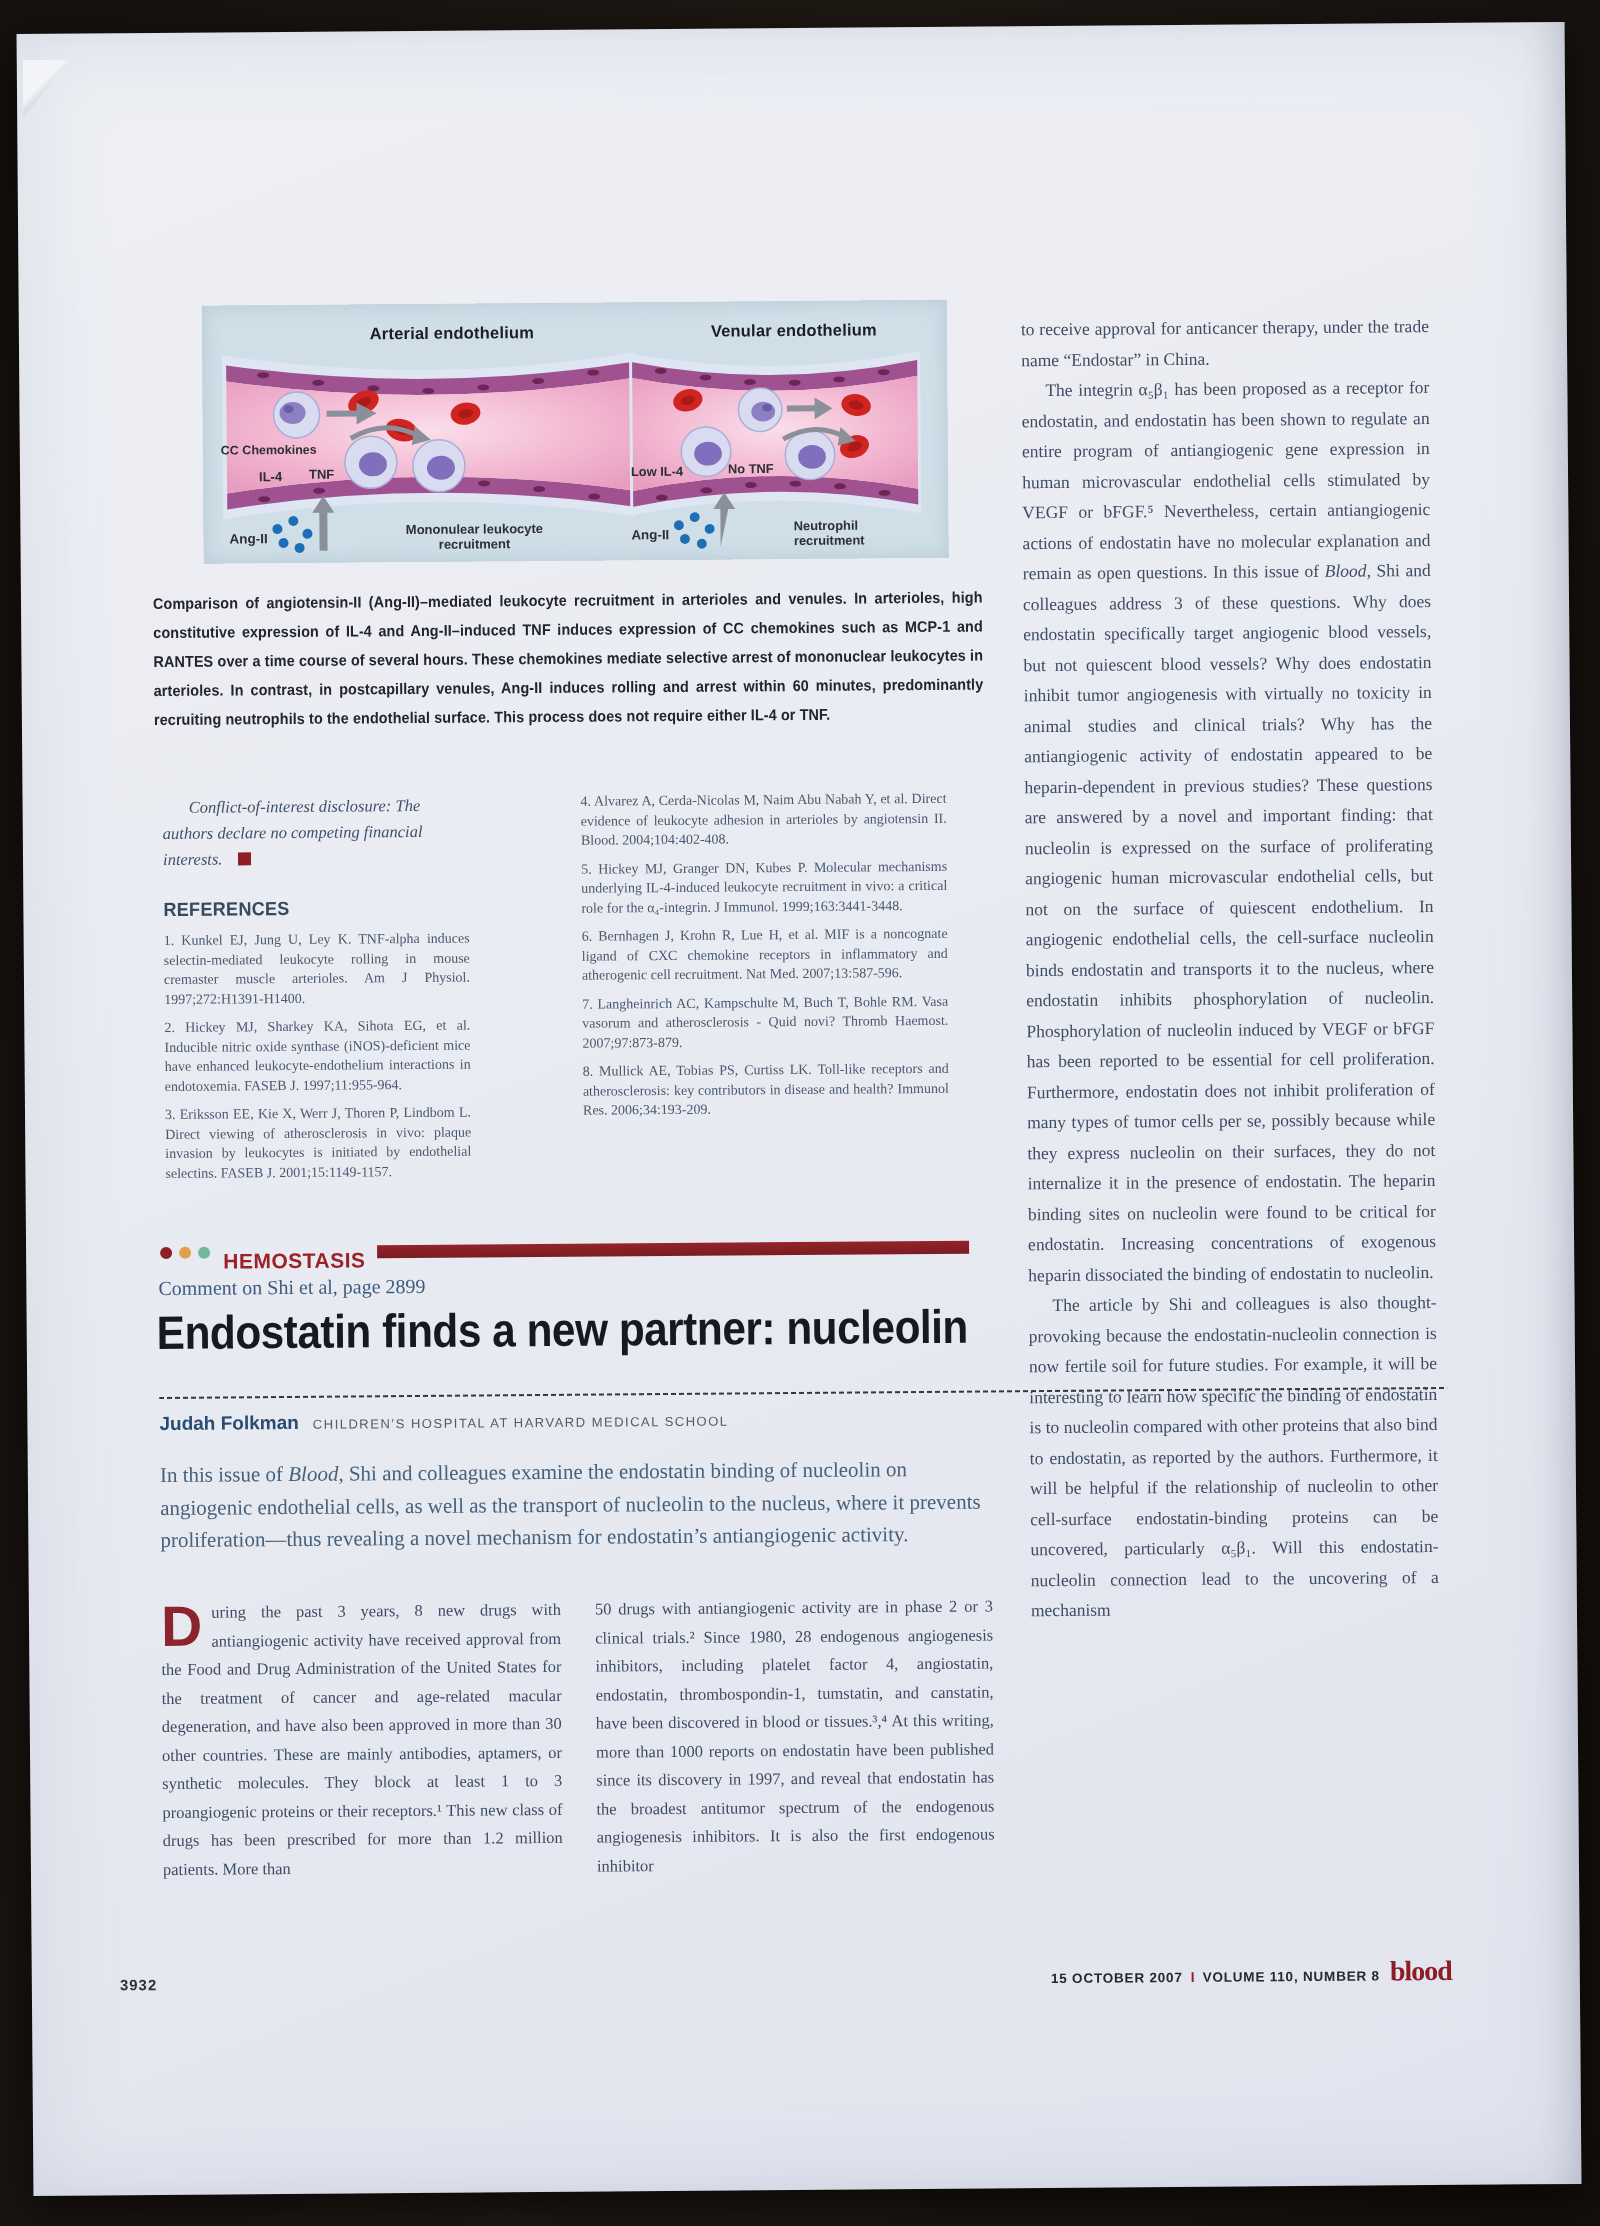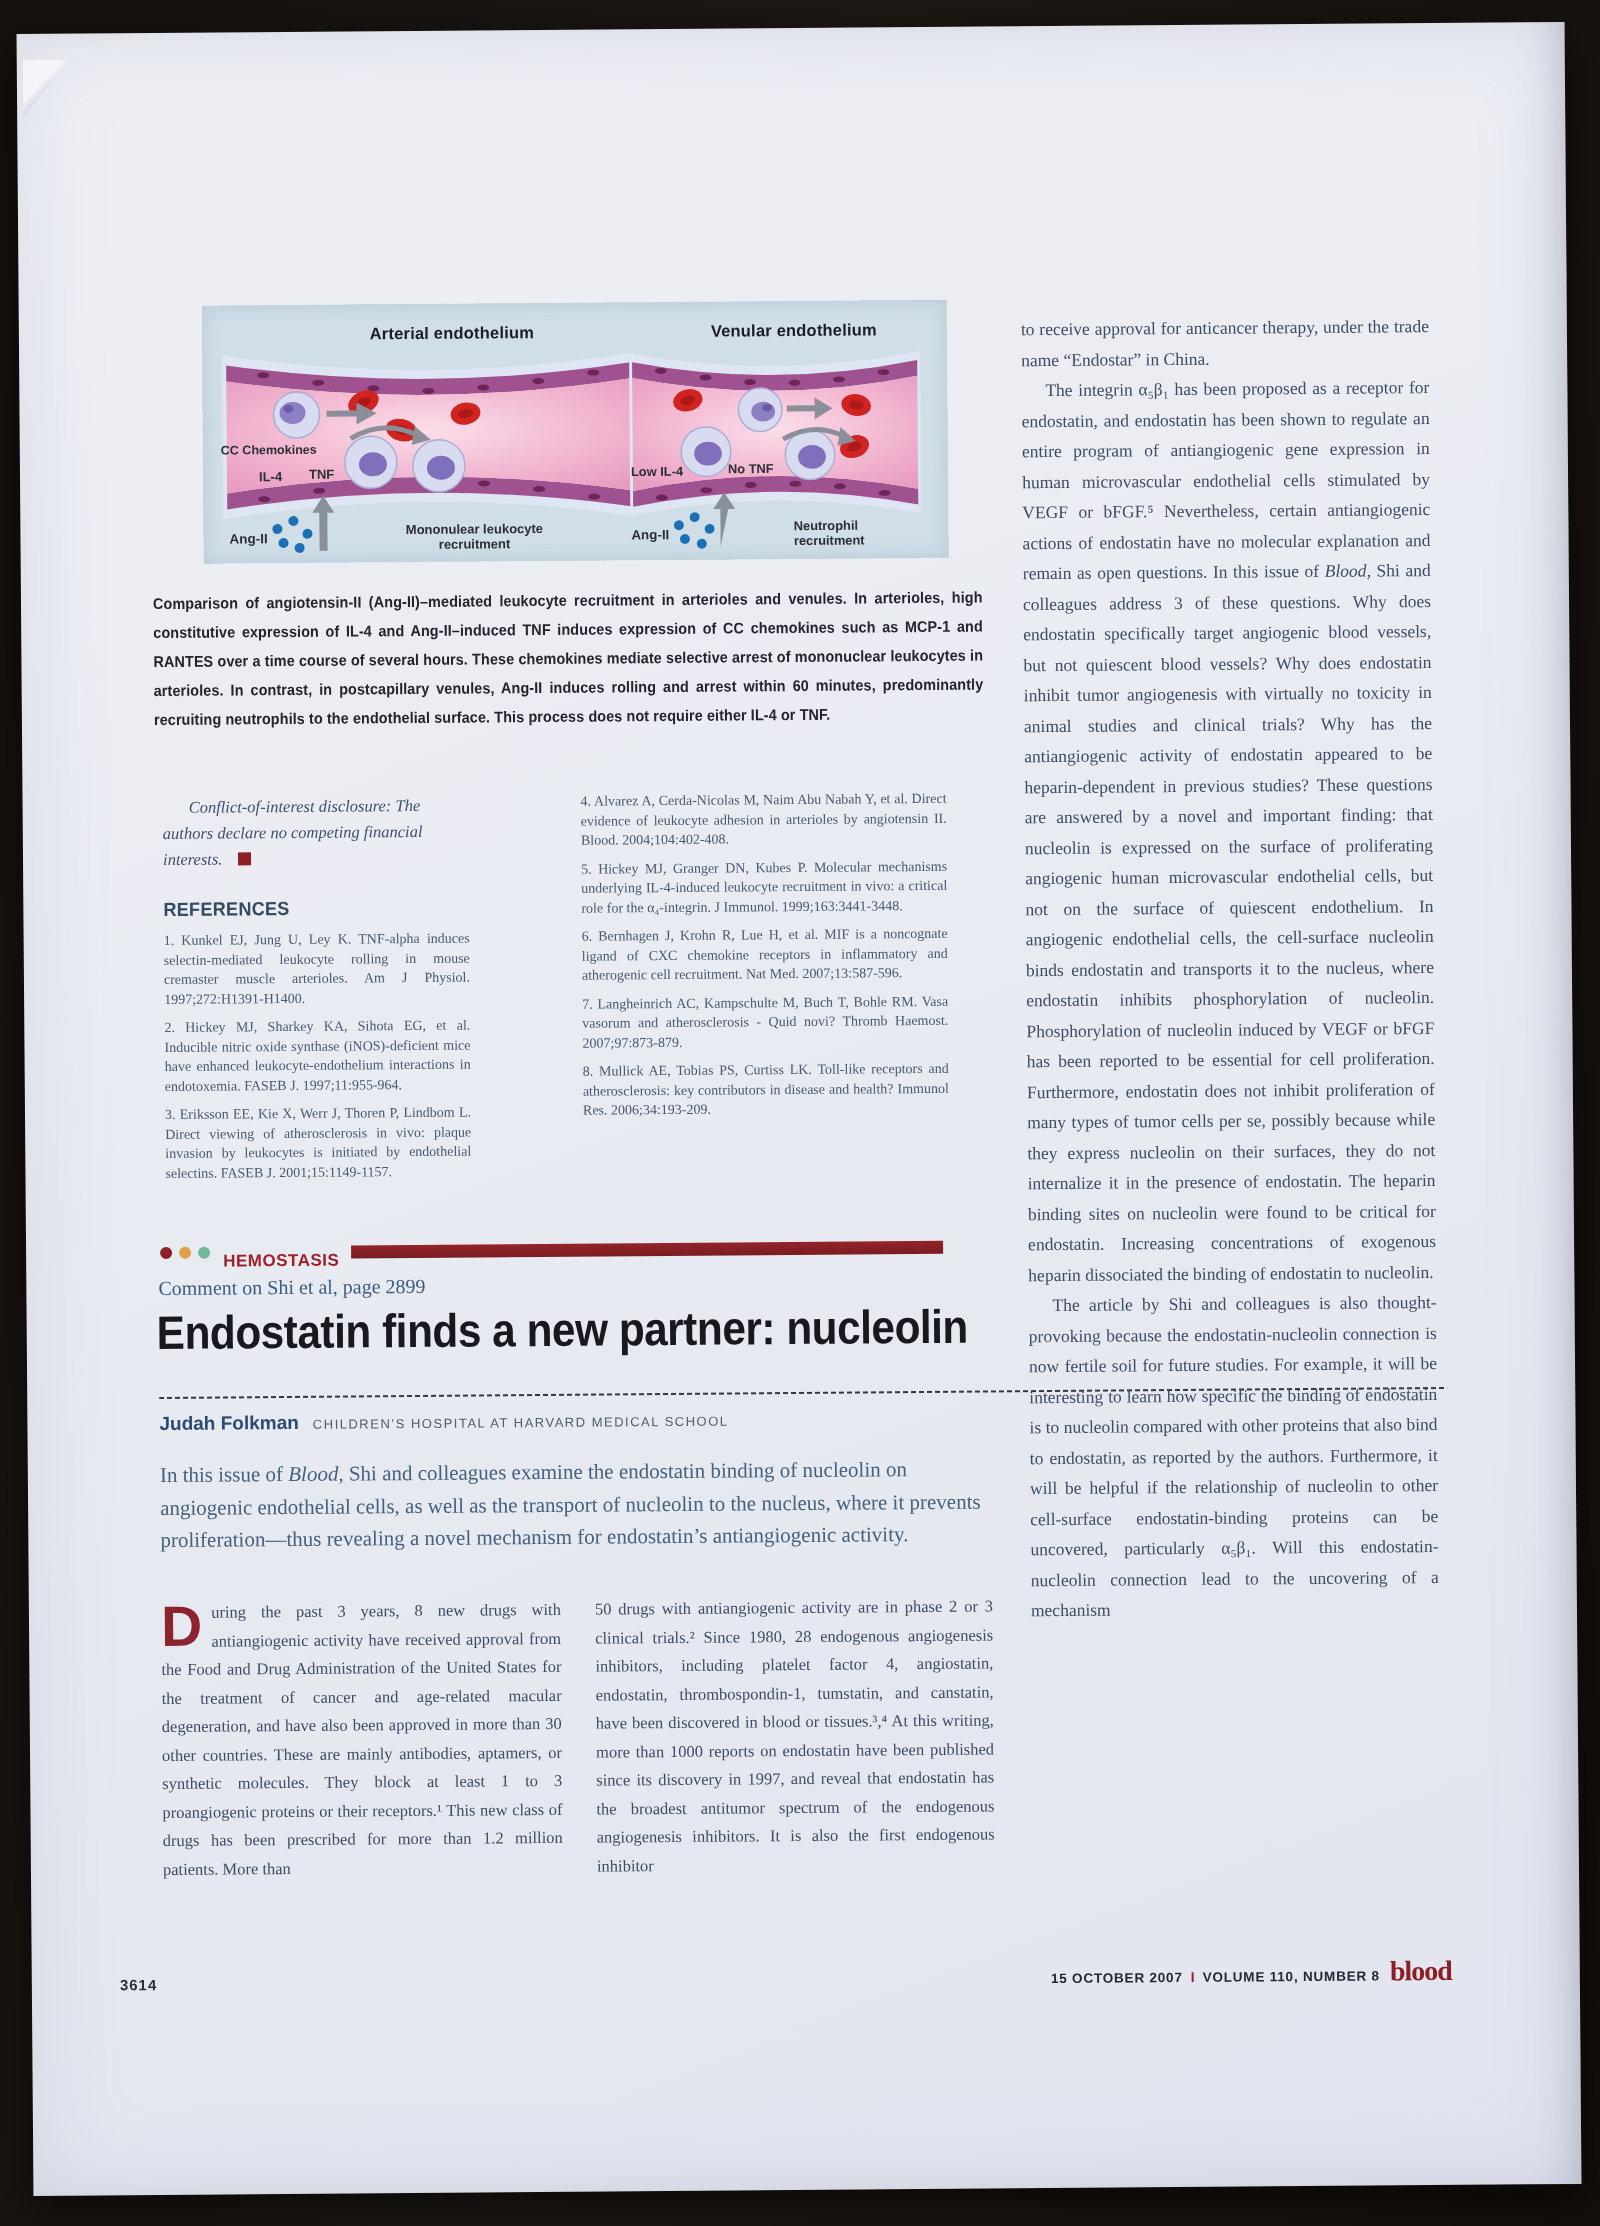--- a/index.html
+++ b/index.html
@@ -33,21 +33,21 @@
        letter-spacing:.3px;transform:scaleX(.95);transform-origin:left top;}
   .refs-col{position:absolute;font-family:"Liberation Serif",serif;font-size:14px;line-height:19.5px;
        color:#49596f;text-align:justify;}
   .refs-col.one{left:140px;top:898px;width:306px;}
   .refs-col.two{left:558px;top:762px;width:366px;}
   .refs-col p{margin:0 0 9px 0;}
   
   .band{position:absolute;left:134px;top:1212px;width:1288px;height:16px;display:flex;align-items:center;}
   .dot{width:12px;height:12px;border-radius:50%;margin-right:7px;}
   .dot.red{background:#8e2025;} .dot.amber{background:#dfa24b;} .dot.teal{background:#72b89c;}
-  .band-label{color:#9e2127;font-weight:bold;font-size:17px;letter-spacing:.5px;margin:17px 12px 0 6px;}
+  .band-label{color:#9e2127;font-weight:bold;font-size:21px;letter-spacing:.5px;margin:17px 12px 0 6px;}
   .band-bar{width:592px;height:13px;background:linear-gradient(#93242a,#7a1c21);}
   .comment-line{position:absolute;left:132px;top:1244px;font-family:"Liberation Serif",serif;
        font-size:20px;color:#3d5c7d;}
   .article-title{position:absolute;left:130px;top:1274px;font-weight:bold;font-size:47px;line-height:52px;
        color:#18181f;letter-spacing:-.5px;white-space:nowrap;transform:scaleX(.9);transform-origin:left top;}
   .title-rule{position:absolute;left:132px;top:1364px;width:1288px;height:2px;
        background:repeating-linear-gradient(90deg,#35353a 0 5px,transparent 5px 8px);}
   .byline{position:absolute;left:132px;top:1380px;}
   .author{font-weight:bold;font-size:19px;color:#2a4c72;}
   .affil{font-size:13px;letter-spacing:1.5px;color:#4e5d6b;margin-left:14px;}
@@ -279,21 +279,21 @@
   <div class="bodycol c2">
     <p>50 drugs with antiangiogenic activity are in phase 2 or 3 clinical trials.² Since 1980, 28 endogenous angiogenesis inhibitors, including platelet factor 4, angiostatin, endostatin, thrombospondin-1, tumstatin, and canstatin, have been discovered in blood or tissues.³,⁴ At this writing, more than 1000 reports on endostatin have been published since its discovery in 1997, and reveal that endostatin has the broadest antitumor spectrum of the endogenous angiogenesis inhibitors. It is also the first endogenous inhibitor</p>
   </div>
   <div class="bodycol c3">
     <p>to receive approval for anticancer therapy, under the trade name “Endostar” in China.</p>
     <p class="indent"><span>The integrin α₅β₁ has been proposed as a receptor for endostatin, and endostatin has been shown to regulate an entire program of antiangiogenic gene expression in human microvascular endothelial cells stimulated by VEGF or bFGF.⁵ Nevertheless, certain antiangiogenic actions of endostatin have no molecular explanation and remain as open questions. In this issue of </span><em>Blood</em><span>, Shi and colleagues address 3 of these questions. Why does endostatin specifically target angiogenic blood vessels, but not quiescent blood vessels? Why does endostatin inhibit tumor angiogenesis with virtually no toxicity in animal studies and clinical trials? Why has the antiangiogenic activity of endostatin appeared to be heparin-dependent in previous studies? These questions are answered by a novel and important finding: that nucleolin is expressed on the surface of proliferating angiogenic human microvascular endothelial cells, but not on the surface of quiescent endothelium. In angiogenic endothelial cells, the cell-surface nucleolin binds endostatin and transports it to the nucleus, where endostatin inhibits phosphorylation of nucleolin. Phosphorylation of nucleolin induced by VEGF or bFGF has been reported to be essential for cell proliferation. Furthermore, endostatin does not inhibit proliferation of many types of tumor cells per se, possibly because while they express nucleolin on their surfaces, they do not internalize it in the presence of endostatin. The heparin binding sites on nucleolin were found to be critical for endostatin. Increasing concentrations of exogenous heparin dissociated the binding of endostatin to nucleolin.</span></p>
     <p class="indent">The article by Shi and colleagues is also thought-provoking because the endostatin-nucleolin connection is now fertile soil for future studies. For example, it will be interesting to learn how specific the binding of endostatin is to nucleolin compared with other proteins that also bind to endostatin, as reported by the authors. Furthermore, it will be helpful if the relationship of nucleolin to other cell-surface endostatin-binding proteins can be uncovered, particularly α₅β₁. Will this endostatin-nucleolin connection lead to the uncovering of a mechanism</p>
   </div>
 
   <div class="footer">
-    <span class="page-num">3614</span>
+    <span class="page-num">3932</span>
     <span class="footer-right">
       <span class="issue-text">15 OCTOBER 2007</span>
       <span class="issue-sep">I</span>
       <span class="issue-text">VOLUME 110, NUMBER 8</span>
       <span class="journal-logo">blood</span>
     </span>
   </div>
 </div>
 
 </body></html>

